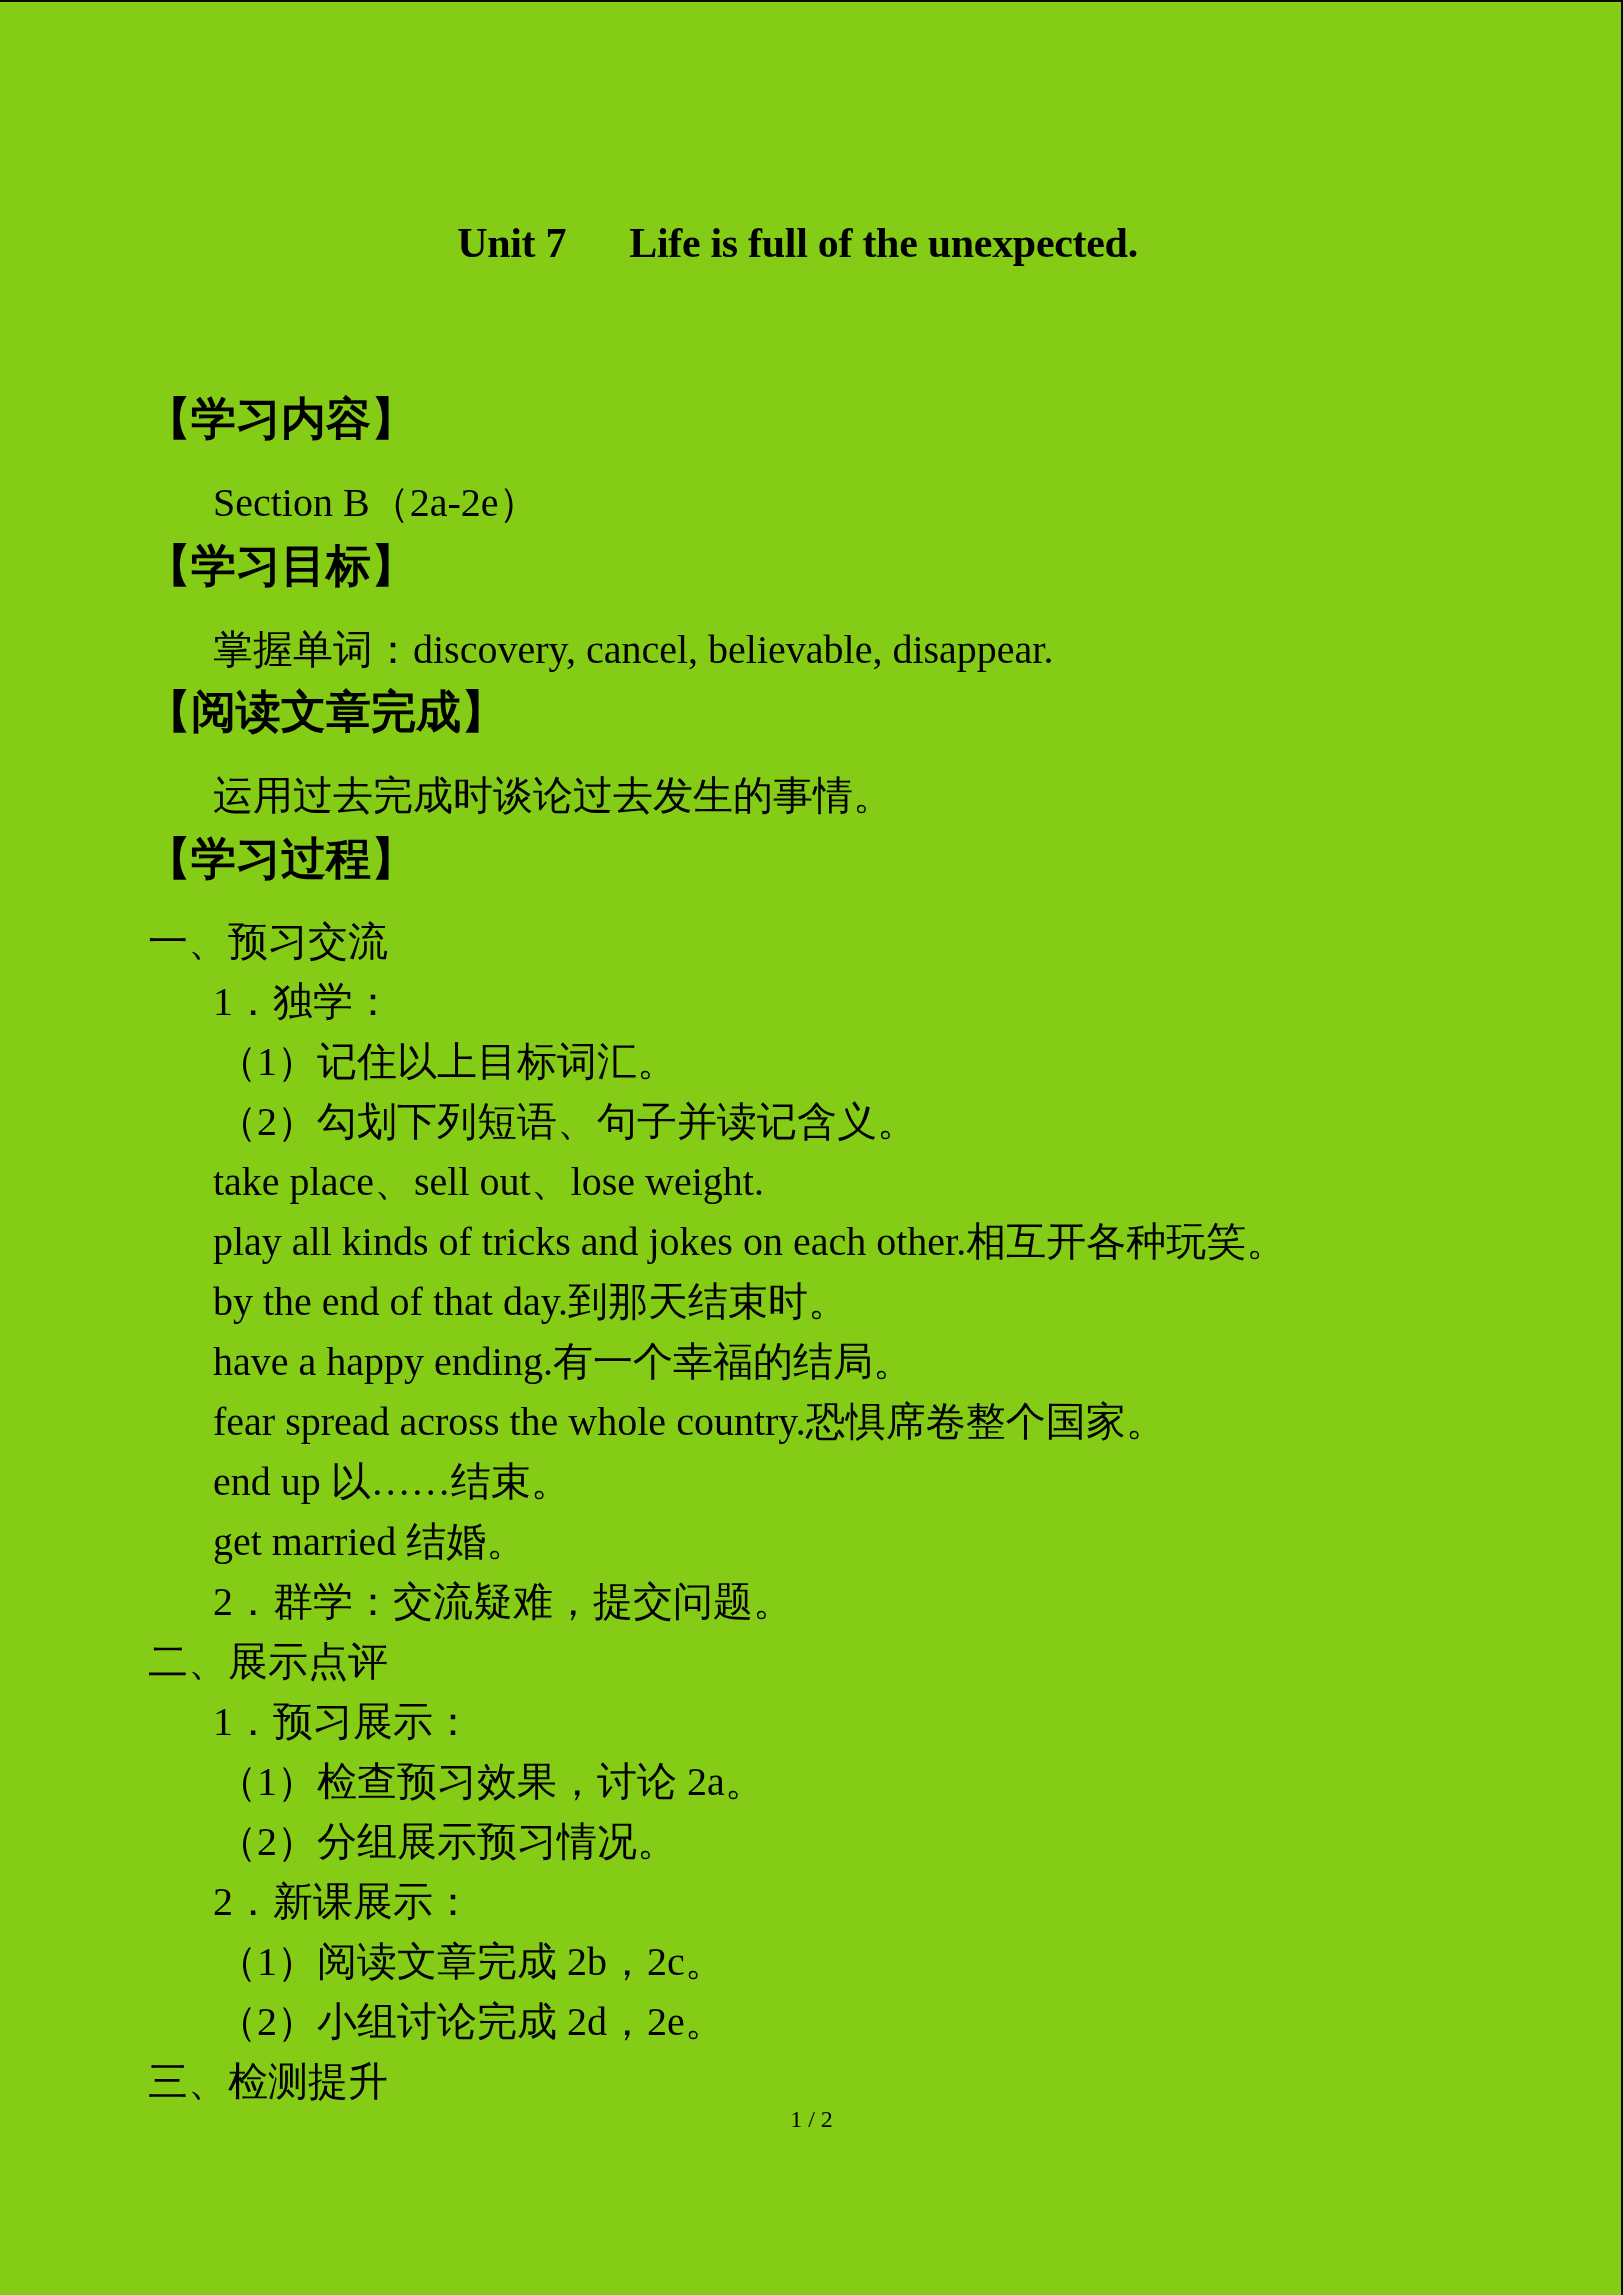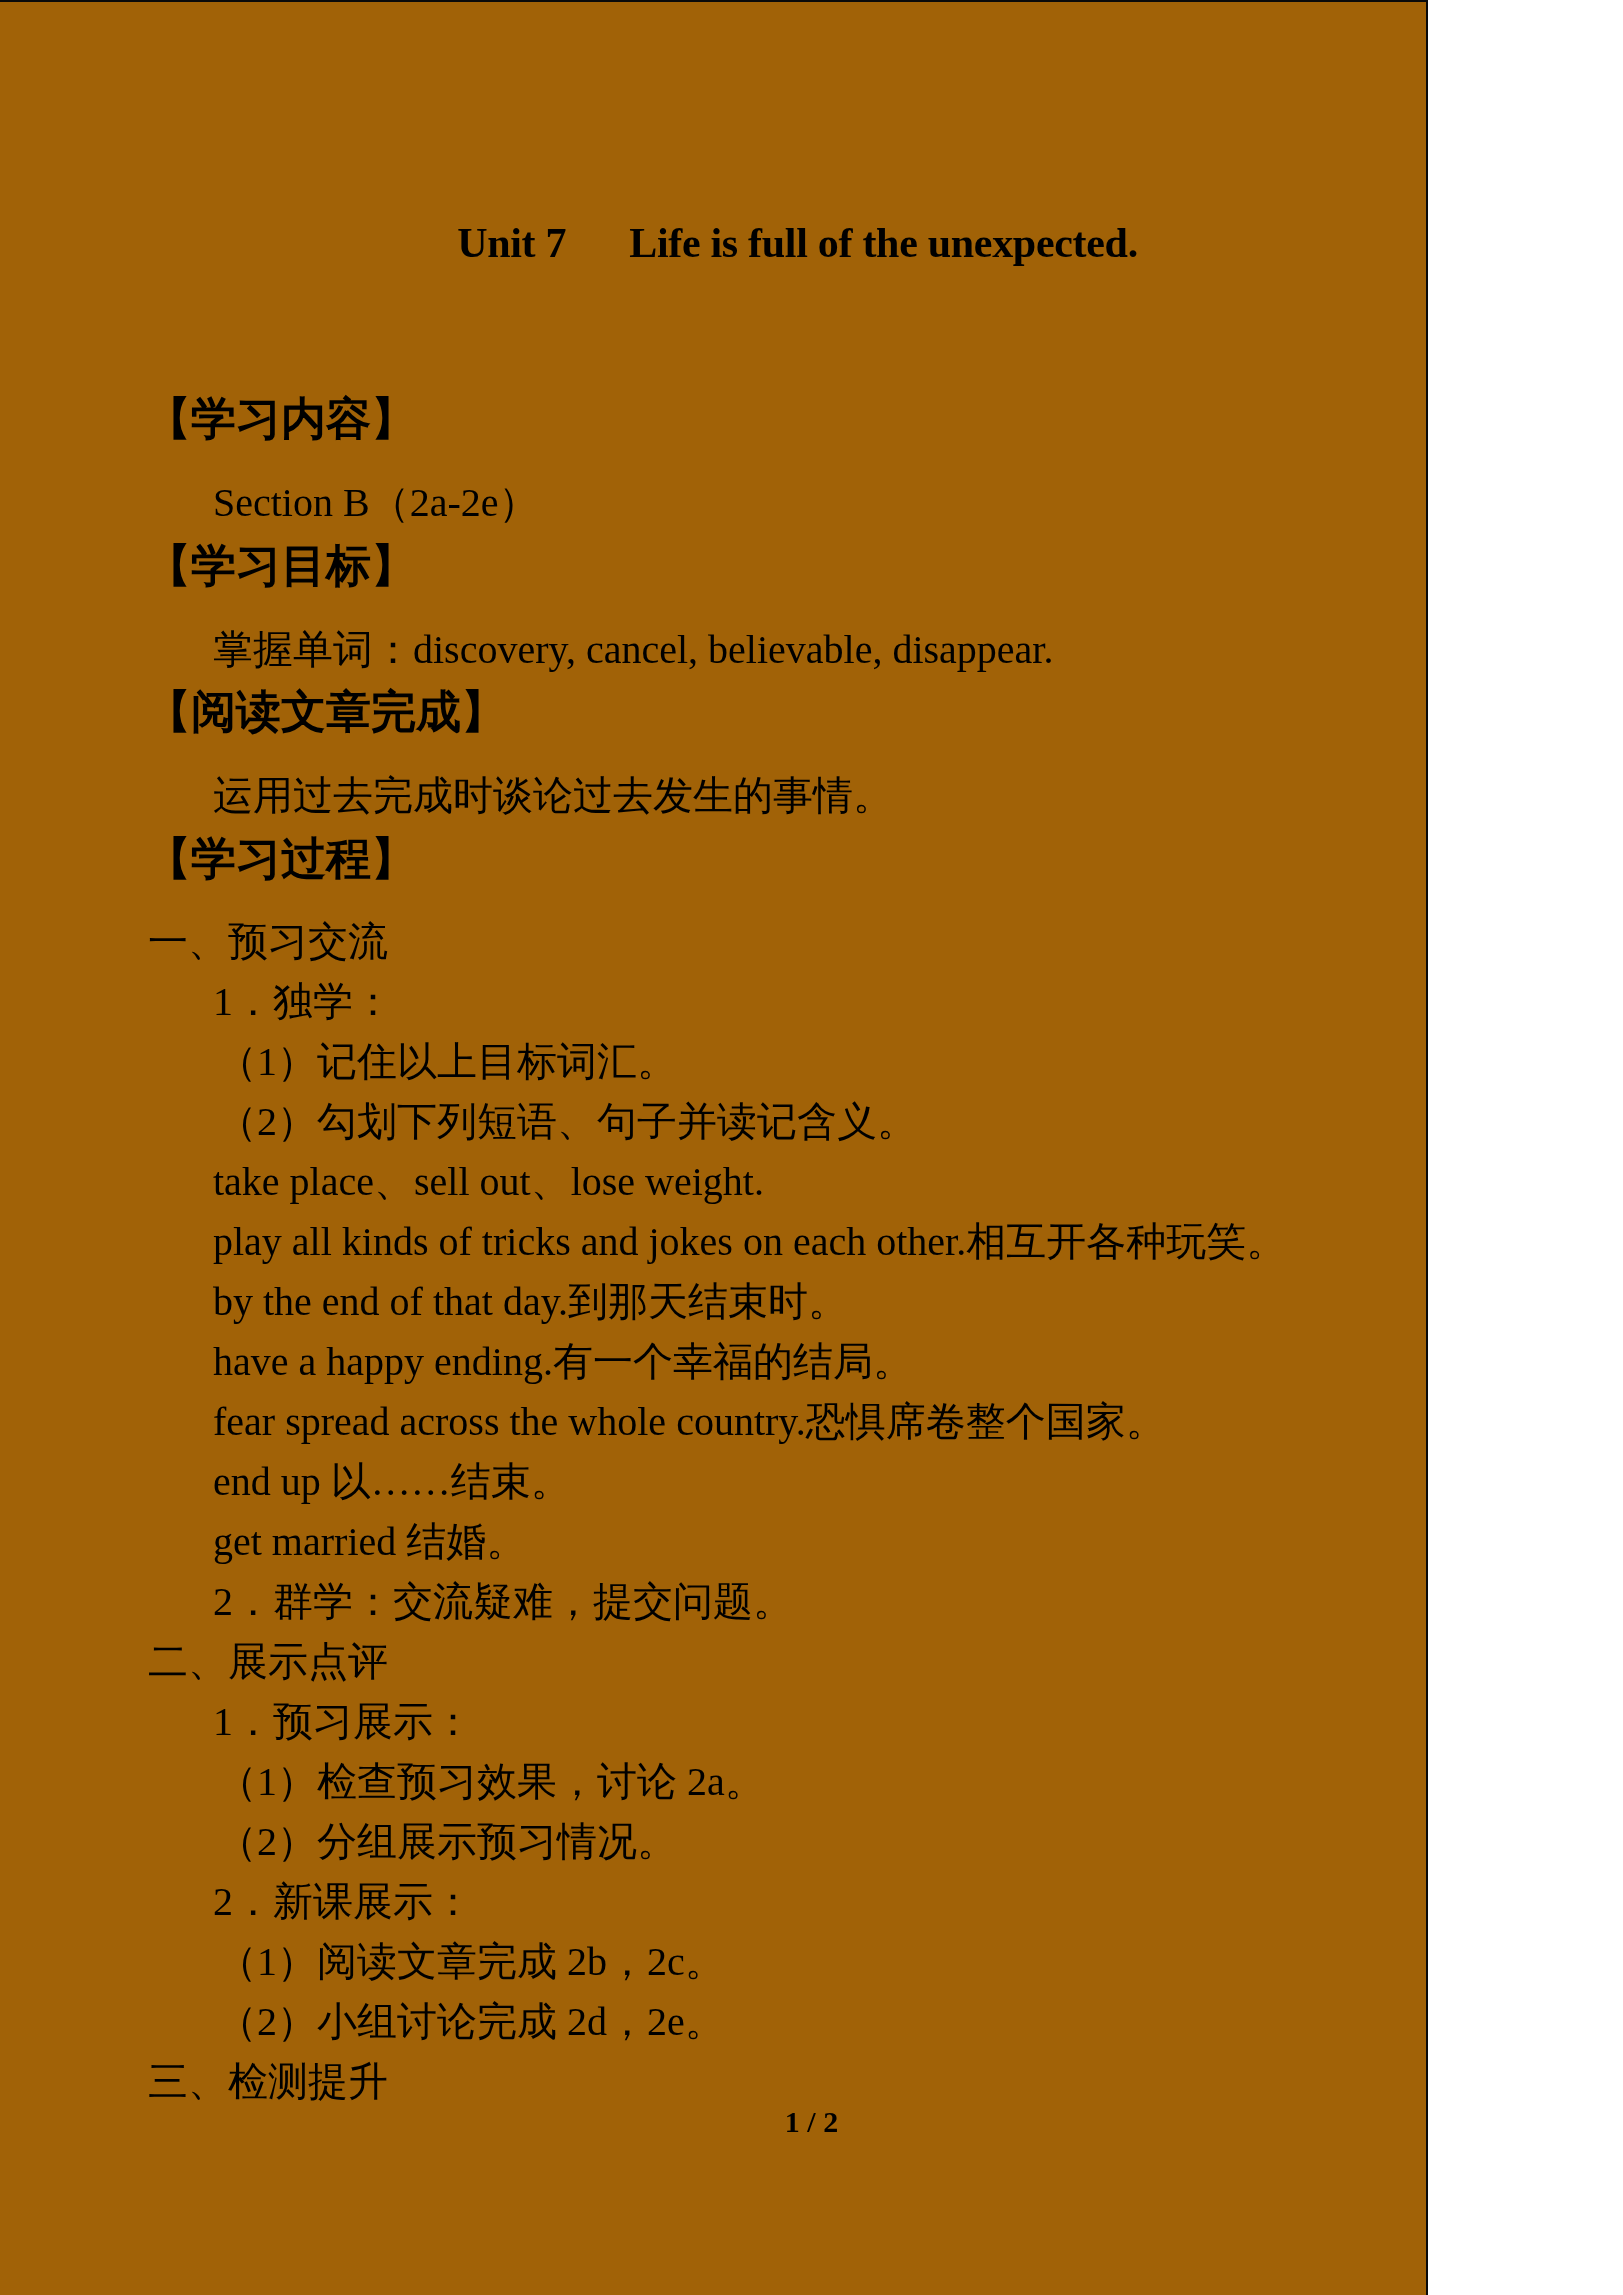--- a/index.html
+++ b/index.html
@@ -11,23 +11,23 @@
       width: 1623px;
       height: 2295px;
       position: relative;
       overflow: hidden;
       font-family: "Liberation Serif", "DejaVu Serif", serif;
       color: #000000;
     }
     .page {
       position: absolute;
       left: 0; top: 0;
-      width: 1428px;
+      width: 1623px;
       height: 2295px;
-      background: #a16207;
+      background: #84cc16;
       box-sizing: border-box;
       border-top: 2.7px solid #0a0a0a;
       border-right: 2px solid #0a0a0a;
     }
     .line {
       position: absolute;
       white-space: nowrap;
       line-height: 1;
     }
     .title {
@@ -54,22 +54,22 @@
       font-family: "Liberation Serif", "DejaVu Serif", serif;
     }
     .indent0 { left: 148px; }
     .indent1 { left: 213px; }
     .indent2 { left: 217px; }
     .page-number {
       left: 0;
       width: 1623px;
       text-align: center;
       top: 2105px;
-      font-size: 30px;
-      font-weight: bold;
+      font-size: 24px;
+      font-weight: normal;
     }
   </style>
 </head>
 <body>
 
 <div class="page">
 
   <div class="line title"><span>Unit 7</span><span class="gap"></span><span>Life is full of the unexpected.</span></div>
 
   <div class="line heading" style="top:394px;">【学习内容】</div>

